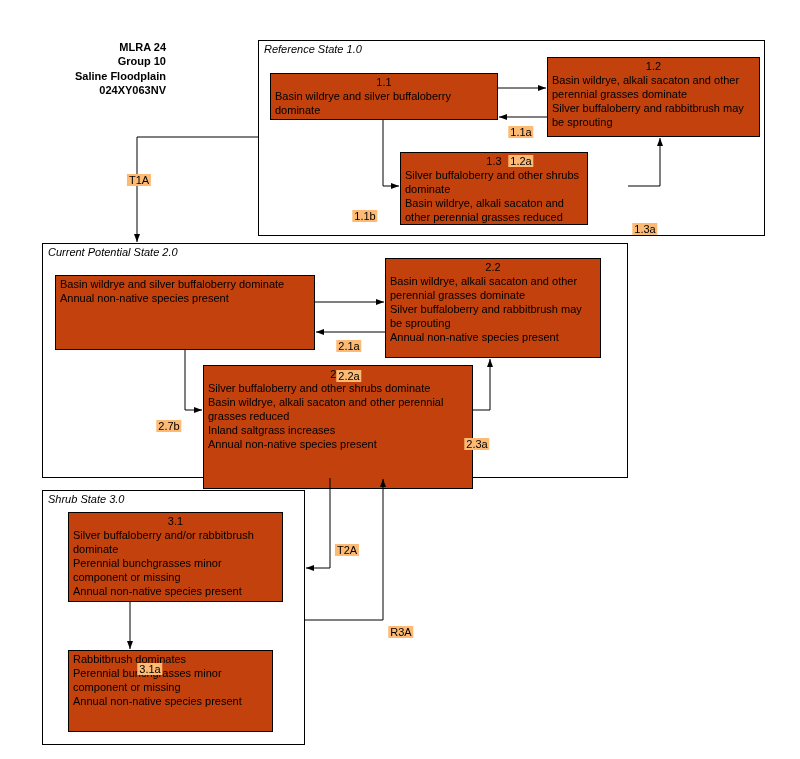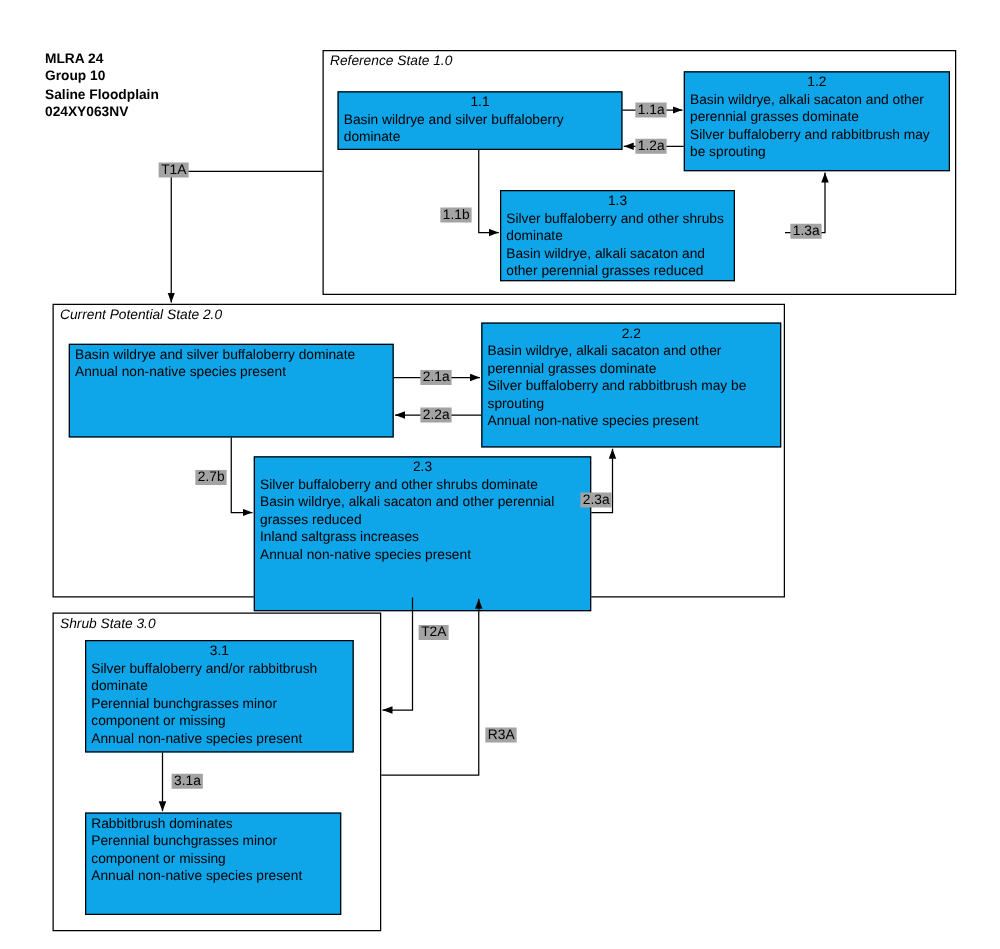--- a/index.html
+++ b/index.html
@@ -3,33 +3,33 @@
 <meta charset="utf-8">
 <style>
   * { margin:0; padding:0; box-sizing:border-box; }
   html,body { background:#ffffff; }
   body {
     width:800px; height:759px; position:relative; overflow:hidden;
     font-family:"Liberation Sans", sans-serif; color:#000;
   }
   .header {
     position:absolute; left:36px; top:40px; width:130px;
-    text-align:left; font-weight:bold; font-size:11px; line-height:1.3;
+    text-align:right; font-weight:bold; font-size:11px; line-height:1.3;
   }
   .box {
-    position:absolute; border:1px solid #000; background:#0ea5e9;
+    position:absolute; border:1px solid #000; background:#c2410c;
     font-size:11px; line-height:1.27;
   }
   .state { background:transparent; }
   .state-title { position:absolute; left:5px; top:2px; white-space:nowrap;font-style:italic; }
   .community { padding:2px 4px; }
   .community-id { text-align:center; }
   .arrow-label {
     position:absolute; transform:translate(-50%,-50%);
-    background:#a3a3a3; font-size:11px; padding:0 2px; white-space:nowrap;
+    background:#fdba74; font-size:11px; padding:0 2px; white-space:nowrap;margin-top:44px;
   }
   svg.arrows { position:absolute; left:0; top:0; pointer-events:none; }
   svg.arrows line, svg.arrows polyline { stroke:#000; stroke-width:1; fill:none; }
 </style>
 </head>
 <body>
 
 <div class="header">
   <div>MLRA 24</div>
   <div>Group 10</div>
@@ -59,21 +59,21 @@
 <div class="box community" style="left:400px;top:152px;width:188px;height:73px">
   <div class="community-id">1.3</div>
   <div>Silver buffaloberry and other shrubs dominate</div>
   <div>Basin wildrye, alkali sacaton and other perennial grasses reduced</div>
 </div>
 
 <div class="box community" style="left:55px;top:275px;width:260px;height:75px">
   <div>Basin wildrye and silver buffaloberry dominate</div>
   <div>Annual non-native species present</div>
 </div>
-<div class="box community" style="left:385px;top:258px;width:240px;height:100px">
+<div class="box community" style="left:385px;top:258px;width:216px;height:100px">
   <div class="community-id">2.2</div>
   <div>Basin wildrye, alkali sacaton and other perennial grasses dominate</div>
   <div>Silver buffaloberry and rabbitbrush may be sprouting</div>
   <div>Annual non-native species present</div>
 </div>
 <div class="box community" style="left:203px;top:365px;width:270px;height:124px">
   <div class="community-id">2.3</div>
   <div>Silver buffaloberry and other shrubs dominate</div>
   <div>Basin wildrye, alkali sacaton and other perennial grasses reduced</div>
   <div>Inland saltgrass increases</div>

